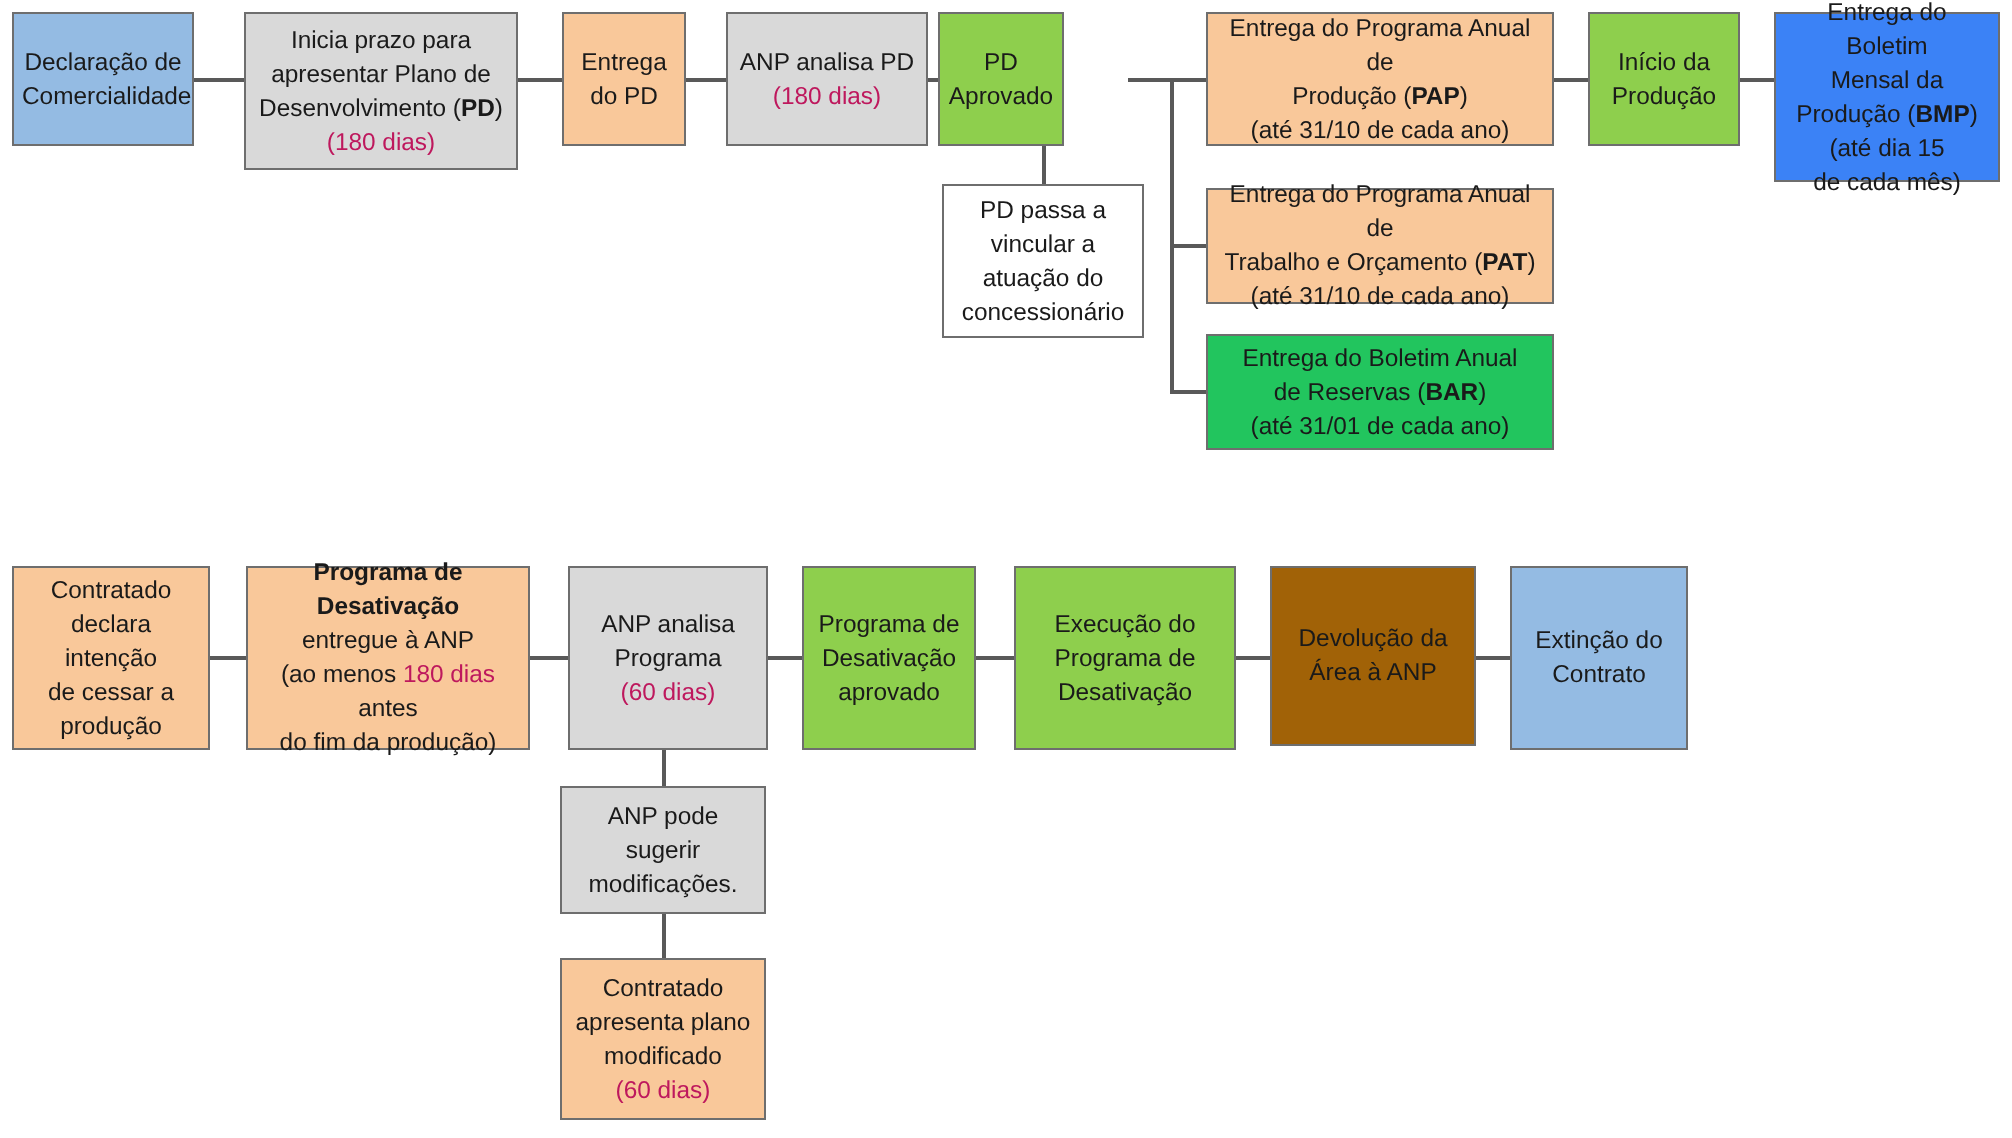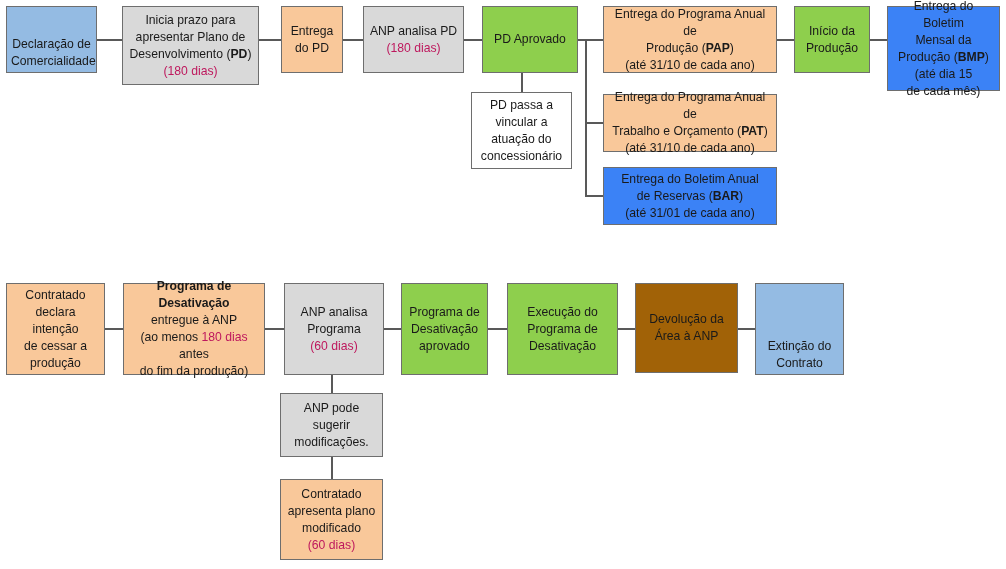--- a/index.html
+++ b/index.html
@@ -25,21 +25,21 @@
     align-items: center;
     justify-content: center;
     text-align: center;
     font-size: 12.2px;
     line-height: 17px;
     color: #1a1a1a;
     padding: 2px 4px;
     z-index: 3;
   }
   .node .txt { width: 100%; }
-  .fill-blue   { background: #94bbe3; align-items: flex-end; }
+  .fill-blue   { background: #94bbe3; }
   .fill-green  { background: #8ecf4d; }
   .fill-orange { background: #f9c89a; }
   .fill-gray   { background: #d9d9d9; }
   .fill-white  { background: #ffffff; justify-content: flex-end; }
   .node b { font-weight: bold; }
   .red { color: #be185d; }
   .conn {
     position: absolute;
     background: #595959;
     z-index: 1;
@@ -77,37 +77,37 @@
   </div>
 
   <div class="node fill-orange" style="left: 281px; top: 6px; width: 62px; height: 67px; background: rgb(249, 200, 154); border-color: rgb(110, 110, 110);">
     <span class="txt">Entrega<br>do PD</span>
   </div>
 
   <div class="node fill-gray" style="left: 363px; top: 6px; width: 101px; height: 67px; background: rgb(217, 217, 217); border-color: rgb(110, 110, 110);">
     <span class="txt">ANP analisa PD<br><span class="red">(180 dias)</span></span>
   </div>
 
-  <div class="node fill-green" style="left: 482px; top: 6px; width: 96px; height: 67px; background: rgb(142, 207, 77); border-color: rgb(110, 110, 110);">
+  <div class="node fill-green" style="left: 469px; top: 6px; width: 63px; height: 67px; background: rgb(142, 207, 77); border-color: rgb(110, 110, 110);">
     <span class="txt">PD Aprovado</span>
   </div>
 
   <div class="node fill-white" style="left: 471px; top: 92px; width: 101px; height: 77px; background: rgb(255, 255, 255); border-color: rgb(110, 110, 110);">
     <span class="txt">PD passa a<br>vincular a<br>atuação do<br>concessionário</span>
   </div>
 
   <div class="node fill-orange" style="left: 603px; top: 6px; width: 174px; height: 67px; background: rgb(249, 200, 154); border-color: rgb(110, 110, 110);">
     <span class="txt">Entrega do Programa Anual de<br>Produção (<b>PAP</b>)<br>(até 31/10 de cada ano)</span>
   </div>
 
   <div class="node fill-orange" style="left: 603px; top: 94px; width: 174px; height: 58px; background: rgb(249, 200, 154); border-color: rgb(110, 110, 110);">
     <span class="txt">Entrega do Programa Anual de<br>Trabalho e Orçamento (<b>PAT</b>)<br>(até 31/10 de cada ano)</span>
   </div>
 
-  <div class="node fill-orange" style="left: 603px; top: 167px; width: 174px; height: 58px; background: #3b82f6; border-color: rgb(110, 110, 110);">
+  <div class="node fill-orange" style="left: 603px; top: 167px; width: 174px; height: 58px; background: #22c55e; border-color: rgb(110, 110, 110);">
     <span class="txt">Entrega do Boletim Anual<br>de Reservas (<b>BAR</b>)<br>(até 31/01 de cada ano)</span>
   </div>
 
   <div class="node fill-green" style="left: 794px; top: 6px; width: 76px; height: 67px; background: rgb(142, 207, 77); border-color: rgb(110, 110, 110);">
     <span class="txt">Início da<br>Produção</span>
   </div>
 
   <div class="node fill-orange" style="left: 887px; top: 6px; width: 113px; height: 85px; background: #3b82f6; border-color: rgb(110, 110, 110);">
     <span class="txt">Entrega do Boletim<br>Mensal da<br>Produção (<b>BMP</b>)<br>(até dia 15<br>de cada mês)</span>
   </div>

